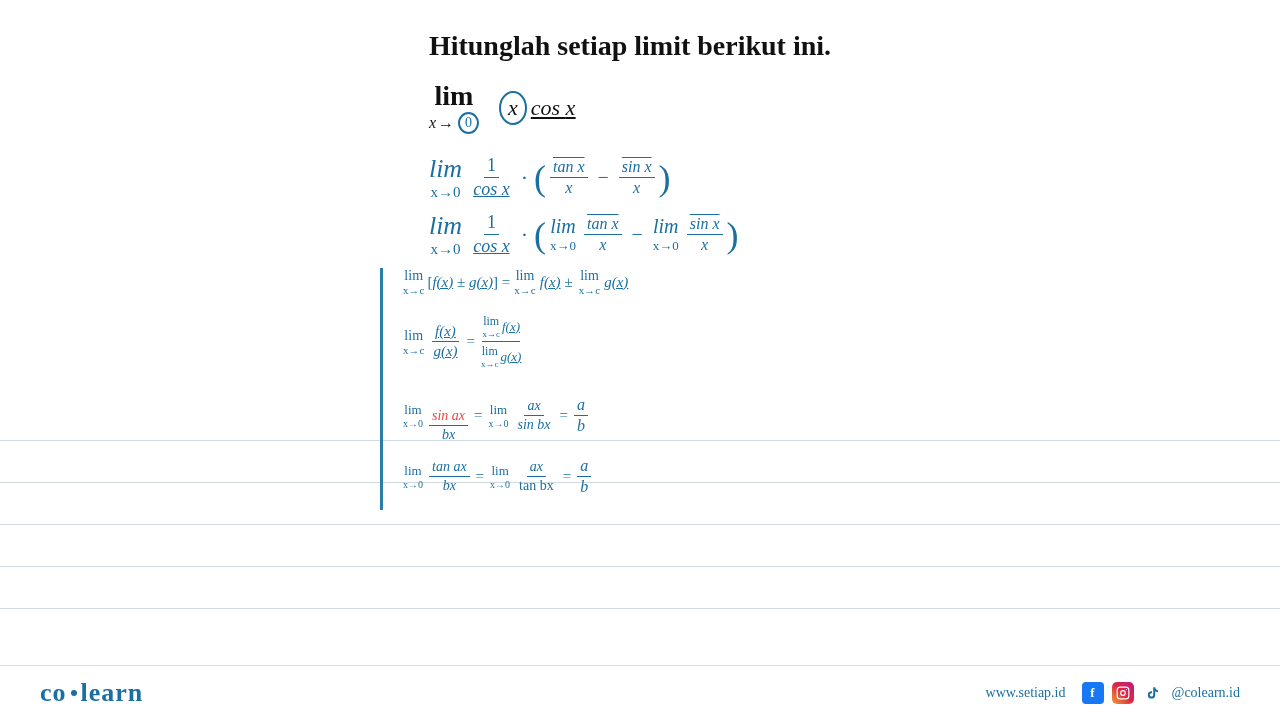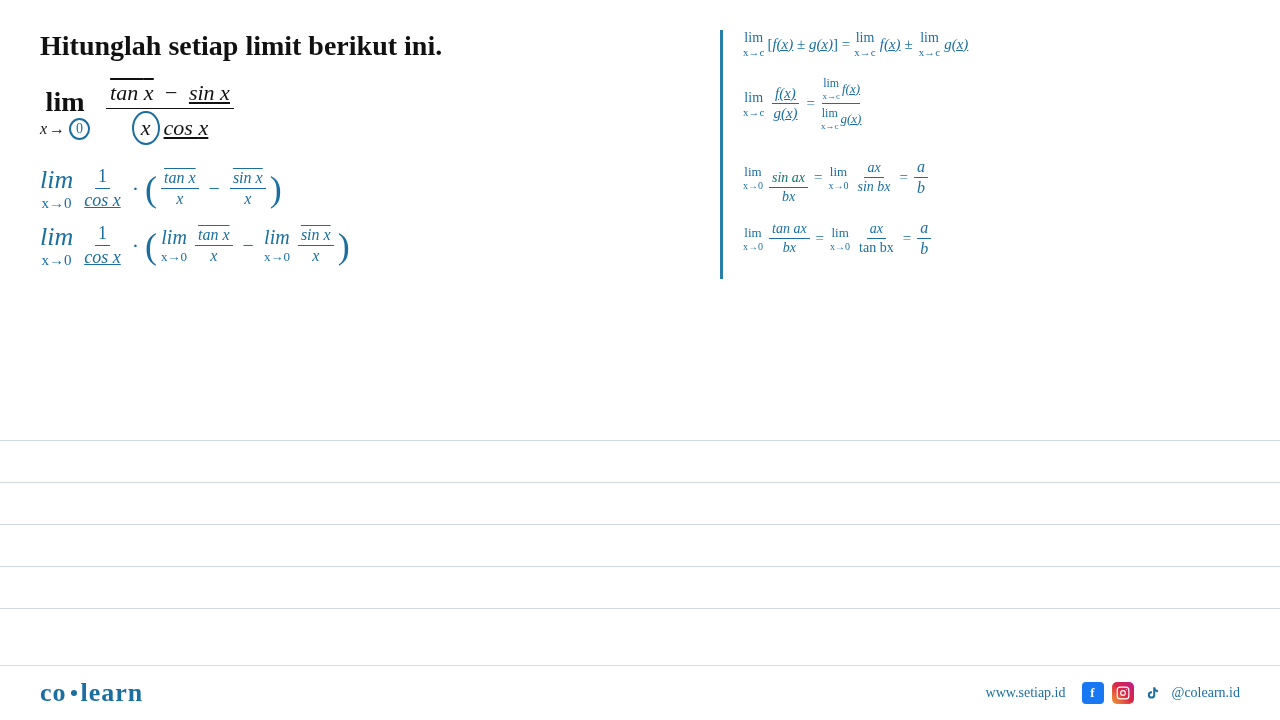--- a/index.html
+++ b/index.html
@@ -19,22 +19,23 @@
       left: 0;
       right: 0;
       bottom: 60px;
       padding: 30px 40px;
       display: flex;
       flex-direction: column;
     }
 
     .top-section {
       display: flex;
-      flex-direction: row;
+      flex-direction: column;
       width: 100%;
+      align-items: center;
     }
 
     .left-content {
       flex: 1;
       padding-right: 20px;
     }
 
     .right-box {
       width: 520px;
       border-left: 3px solid #2a7fa8;
@@ -298,25 +299,20 @@
         <div class="big-lim math-black">
           <span class="bl-word" style="font-size:28px; font-style:normal; font-weight:bold; color:#111;">lim</span>
           <span class="bl-sub" style="font-size:16px; color:#111; display:flex; align-items:center; gap:2px;">
             <span style="font-style:italic;">x</span>
             <span>→</span>
             <span class="arrow-circle">0</span>
           </span>
         </div>
 
         <div class="fraction" style="font-size:22px; color:#111; margin-left:10px;">
-          <div class="numerator" style="color:#111; font-size:22px;">
-            <span class="overline" style="font-style:italic;">tan <span style="text-decoration:overline;">x</span></span>
-            <span style="margin: 0 6px;">−</span>
-            <span class="underline" style="font-style:italic;">sin <span style="text-decoration:underline;">x</span></span>
-          </div>
           <div class="denominator" style="color:#111; font-size:22px; display:flex; align-items:center; gap:4px;">
             <span style="border: 2px solid #1a6fa0; border-radius:50%; padding:2px 7px; font-style:italic; color:#111;">x</span>
             <span class="underline" style="font-style:italic;">cos <span style="text-decoration:underline;">x</span></span>
           </div>
         </div>
       </div>
 
       <div class="step-row" style="margin-top: 10px; align-items: center;">
 
         <div style="display:inline-flex; flex-direction:column; align-items:center; margin-right:8px;">
@@ -447,21 +443,21 @@
           </div>
         </div>
       </div>
 
       <div class="ref-formula" style="display:flex; align-items:center; gap:6px; margin-bottom:14px;">
         <div style="display:inline-flex; flex-direction:column; align-items:center; font-size:13px;">
           <span>lim</span>
           <span style="font-size:10px;">x→0</span>
         </div>
         <div class="inline-frac" style="font-size:14px;">
-          <span class="n" style="color:#0f766e; font-style:italic;margin-top:21px;">sin ax</span>
+          <span class="n" style="color:#ef4444; font-style:italic;margin-top:21px;">sin ax</span>
           <span class="d" style="color:#1a6fa0; font-style:italic;">bx</span>
         </div>
         <span>=</span>
         <div style="display:inline-flex; flex-direction:column; align-items:center; font-size:13px;">
           <span>lim</span>
           <span style="font-size:10px;">x→0</span>
         </div>
         <div class="inline-frac" style="font-size:14px;">
           <span class="n" style="color:#1a6fa0; font-style:italic;">ax</span>
           <span class="d" style="color:#1a6fa0; font-style:italic;">sin bx</span>

